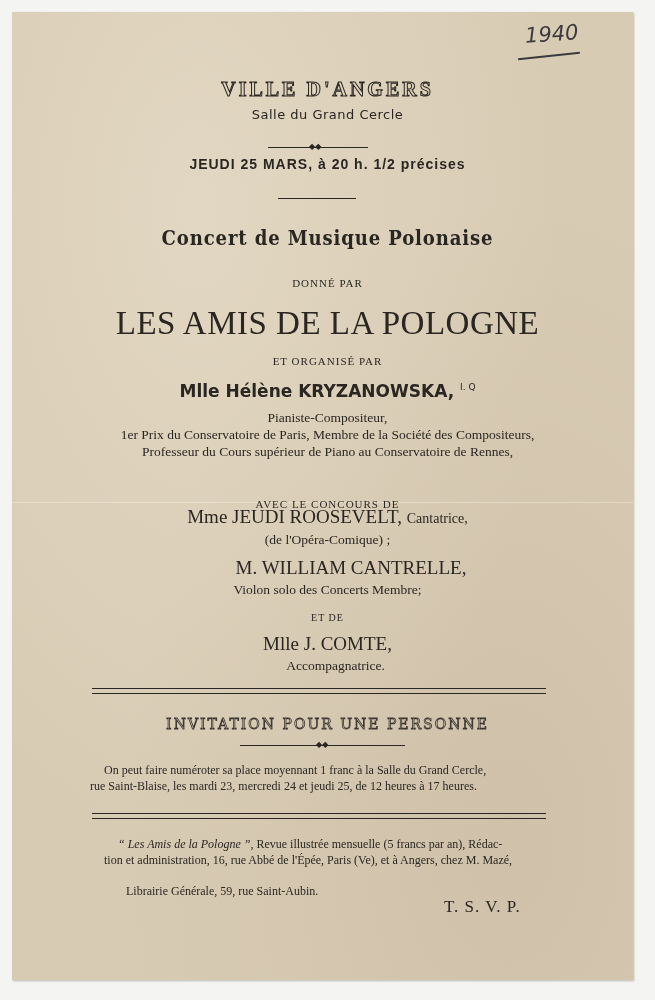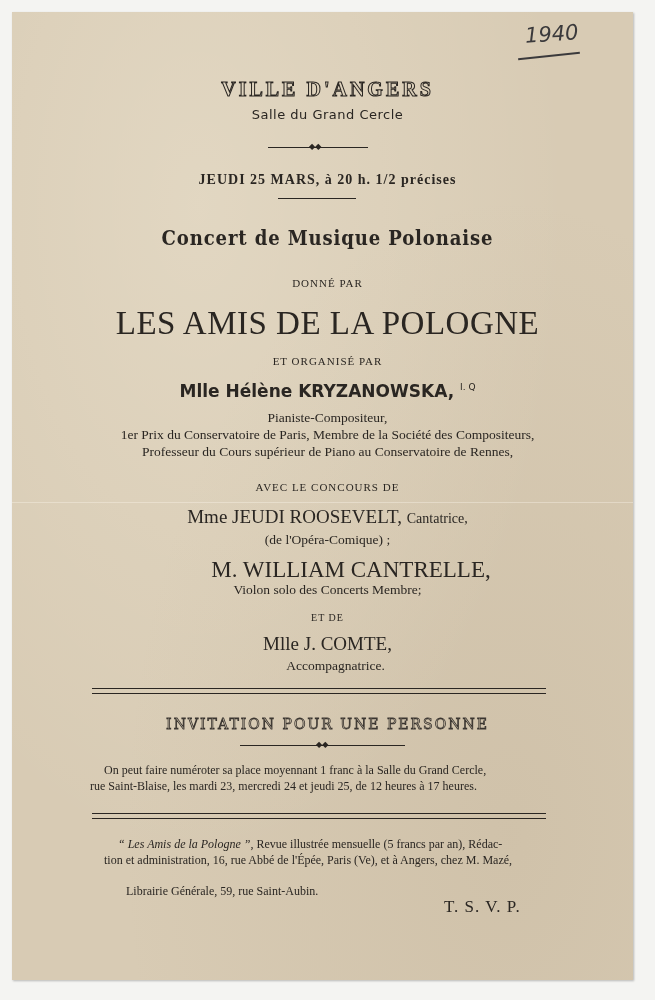--- a/index.html
+++ b/index.html
@@ -20,37 +20,37 @@
     position:absolute; left:525px; top:22px; font-family:"DejaVu Sans",sans-serif;
     font-style:italic; font-size:21px; color:#3b3a3c; transform:rotate(-4deg);
   }
   .annot-line { position:absolute; left:518px; top:55px; width:62px; height:2px; background:#3b3a3c; transform:rotate(-6deg); }
   .c { position:absolute; left:0; right:0; text-align:center; white-space:nowrap; }
   .t-ville { top:78px; font-size:20px; letter-spacing:3px; font-weight:bold; font-family:"Liberation Serif",serif;
              color:transparent; -webkit-text-stroke:1px #2a2622; }
   .t-salle { top:107px; font-family:"DejaVu Sans",sans-serif; font-size:13px; letter-spacing:.5px; }
   .orn { position:absolute; height:1px; background:#2a2622; }
   .orn-dot { position:absolute; font-size:8px; line-height:8px; }
-  .t-date { top:172px; font-size:14px; font-weight:bold; font-family:Liberation Serif, serif; letter-spacing:1px; }
+  .t-date { top:156px; font-size:14px; font-weight:bold; font-family:Liberation Sans, sans-serif; letter-spacing:1px; }
   .t-concert { top:225px; font-family:"DejaVu Serif",serif; font-weight:bold; font-size:21px; letter-spacing:1px; transform:scaleX(0.86); }
   .t-sc { font-variant:small-caps; font-size:11px; letter-spacing:1px; }
   .t-donne { top:277px; }
   .t-amis { top:305px; font-size:33px; letter-spacing:.5px; }
   .t-org { top:355px; }
   .t-kry { top:381px; font-family:"DejaVu Sans",sans-serif; font-size:17px; font-weight:bold; }
   .t-kry sup { font-size:9px; font-weight:normal; }
   .t-body { font-size:13.5px; }
   .t-pian { top:410px; }
   .t-prix { top:427px; }
   .t-prof { top:444px; }
-  .t-avec { top:481px; }
+  .t-avec { top:498px; }
   .t-hilda { top:506px; font-size:19px; }
   .t-hilda .small { font-size:14px; }
   .t-opera { top:532px; }
-  .t-will { top:557px; font-size:23px;padding-left:47px; }
+  .t-will { top:557px; font-size:19px;padding-left:47px; }
   .t-viol { top:582px; }
   .t-etde { top:612px; font-size:10px; }
   .t-comte { top:633px; font-size:19px; }
   .t-acc { top:658px;padding-left:16px; }
   .dbl { position:absolute; left:92px; width:454px; height:4px; border-top:1px solid #2a2622; border-bottom:1px solid #2a2622; }
   .t-invit { top:716px; font-size:14px; font-weight:normal; letter-spacing:2px; font-family:"DejaVu Serif",serif;
              color:transparent; -webkit-text-stroke:.8px #3a3530; }
   .p { position:absolute; font-size:12px; white-space:nowrap; }
   .p-info1 { left:104px; top:763px; }
   .p-info2 { left:90px; top:779px; }

